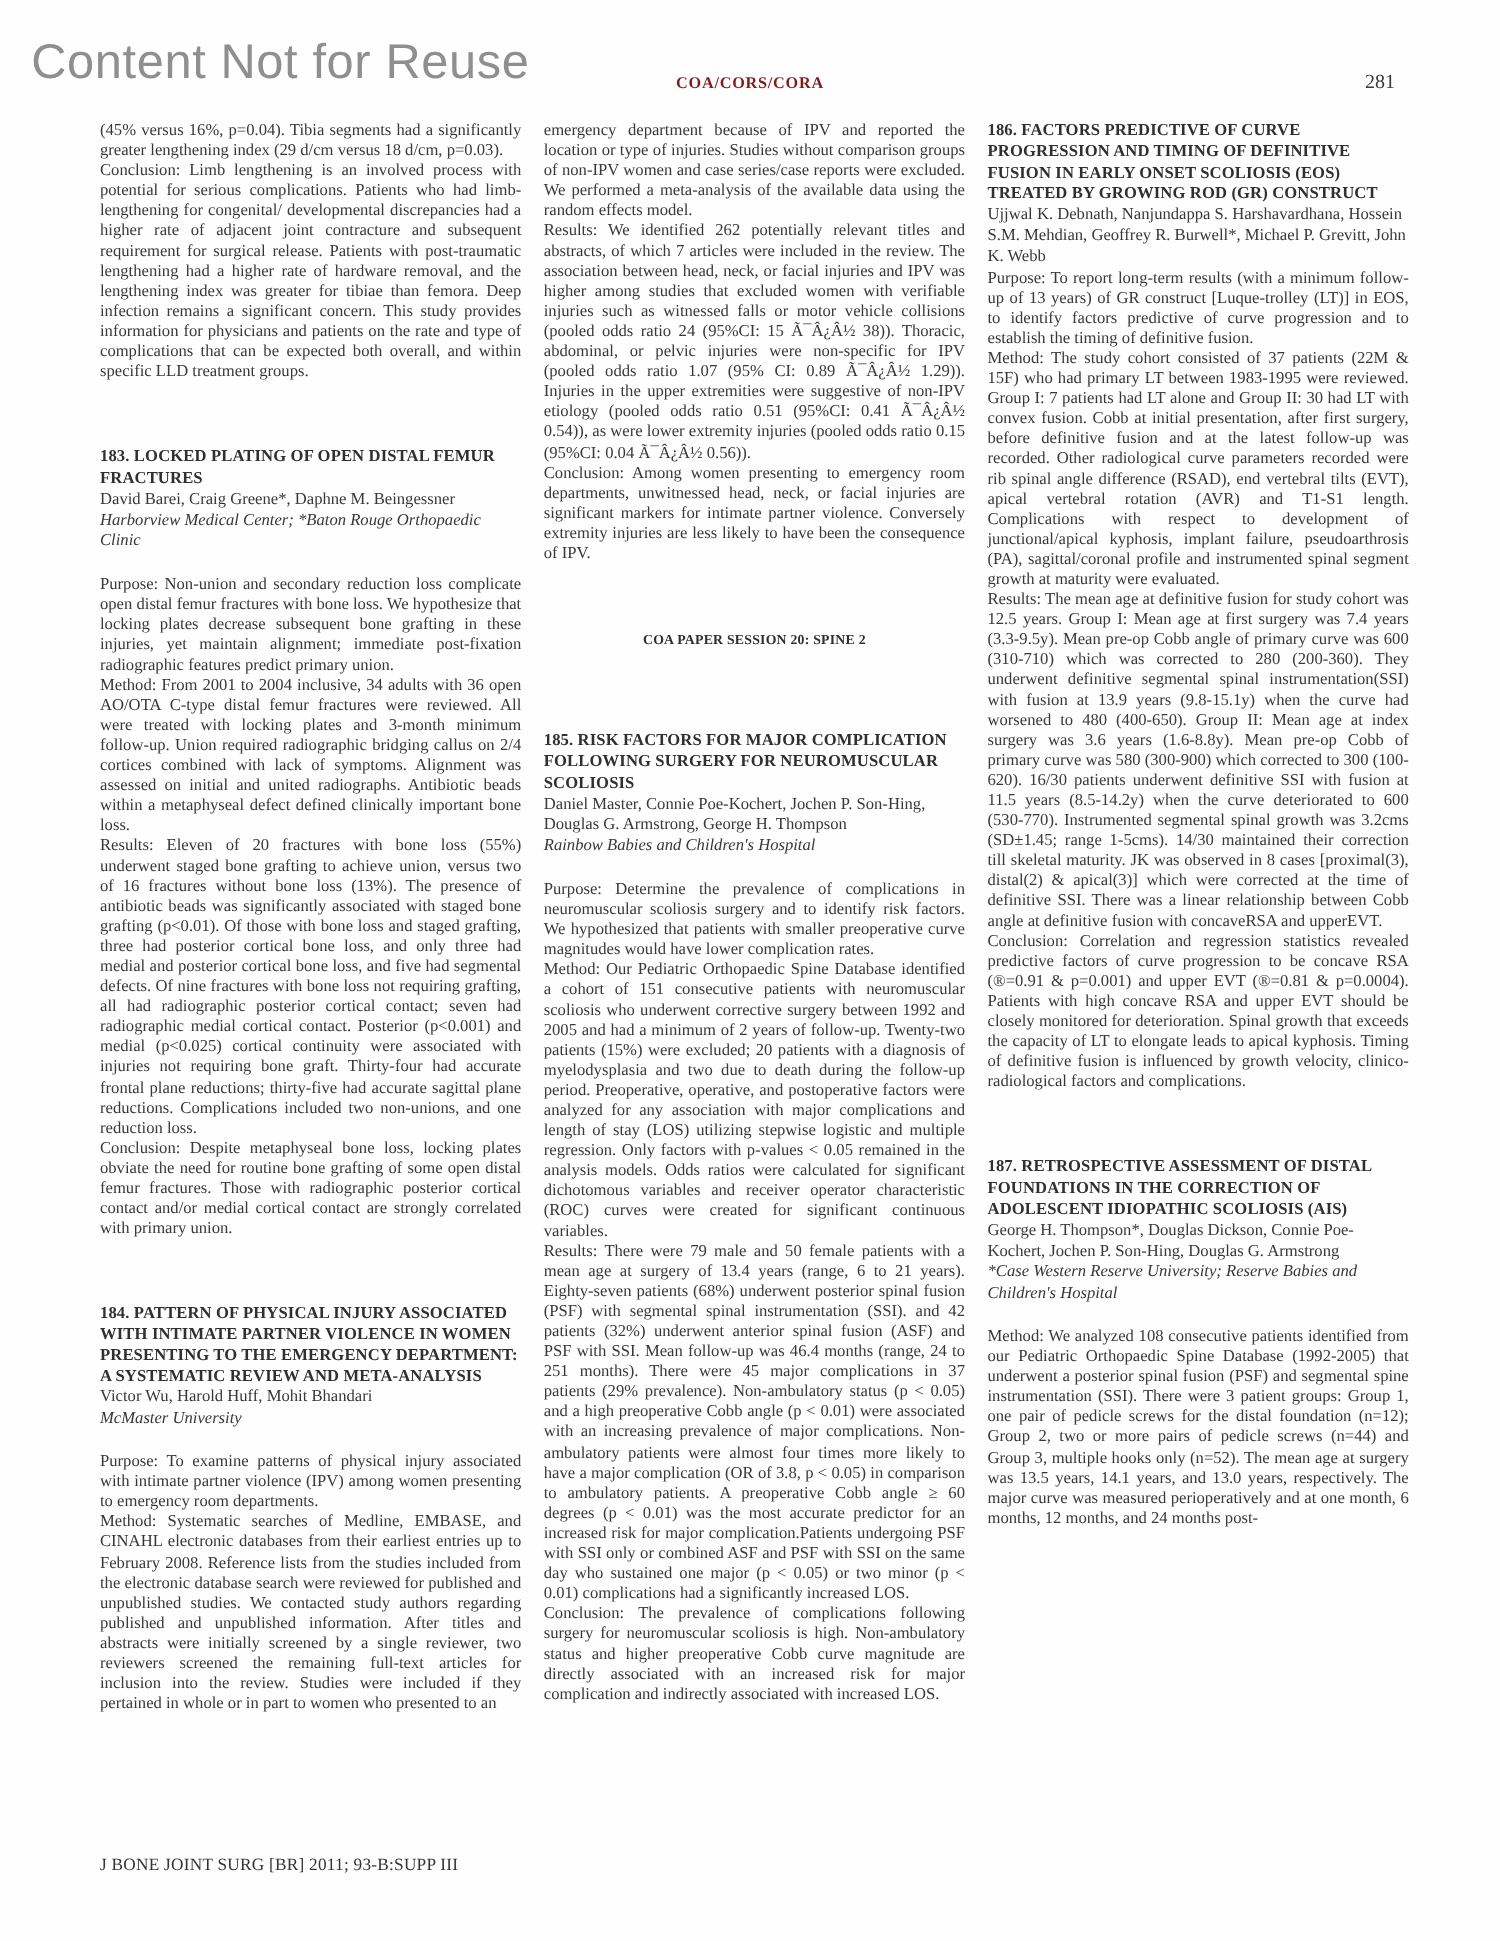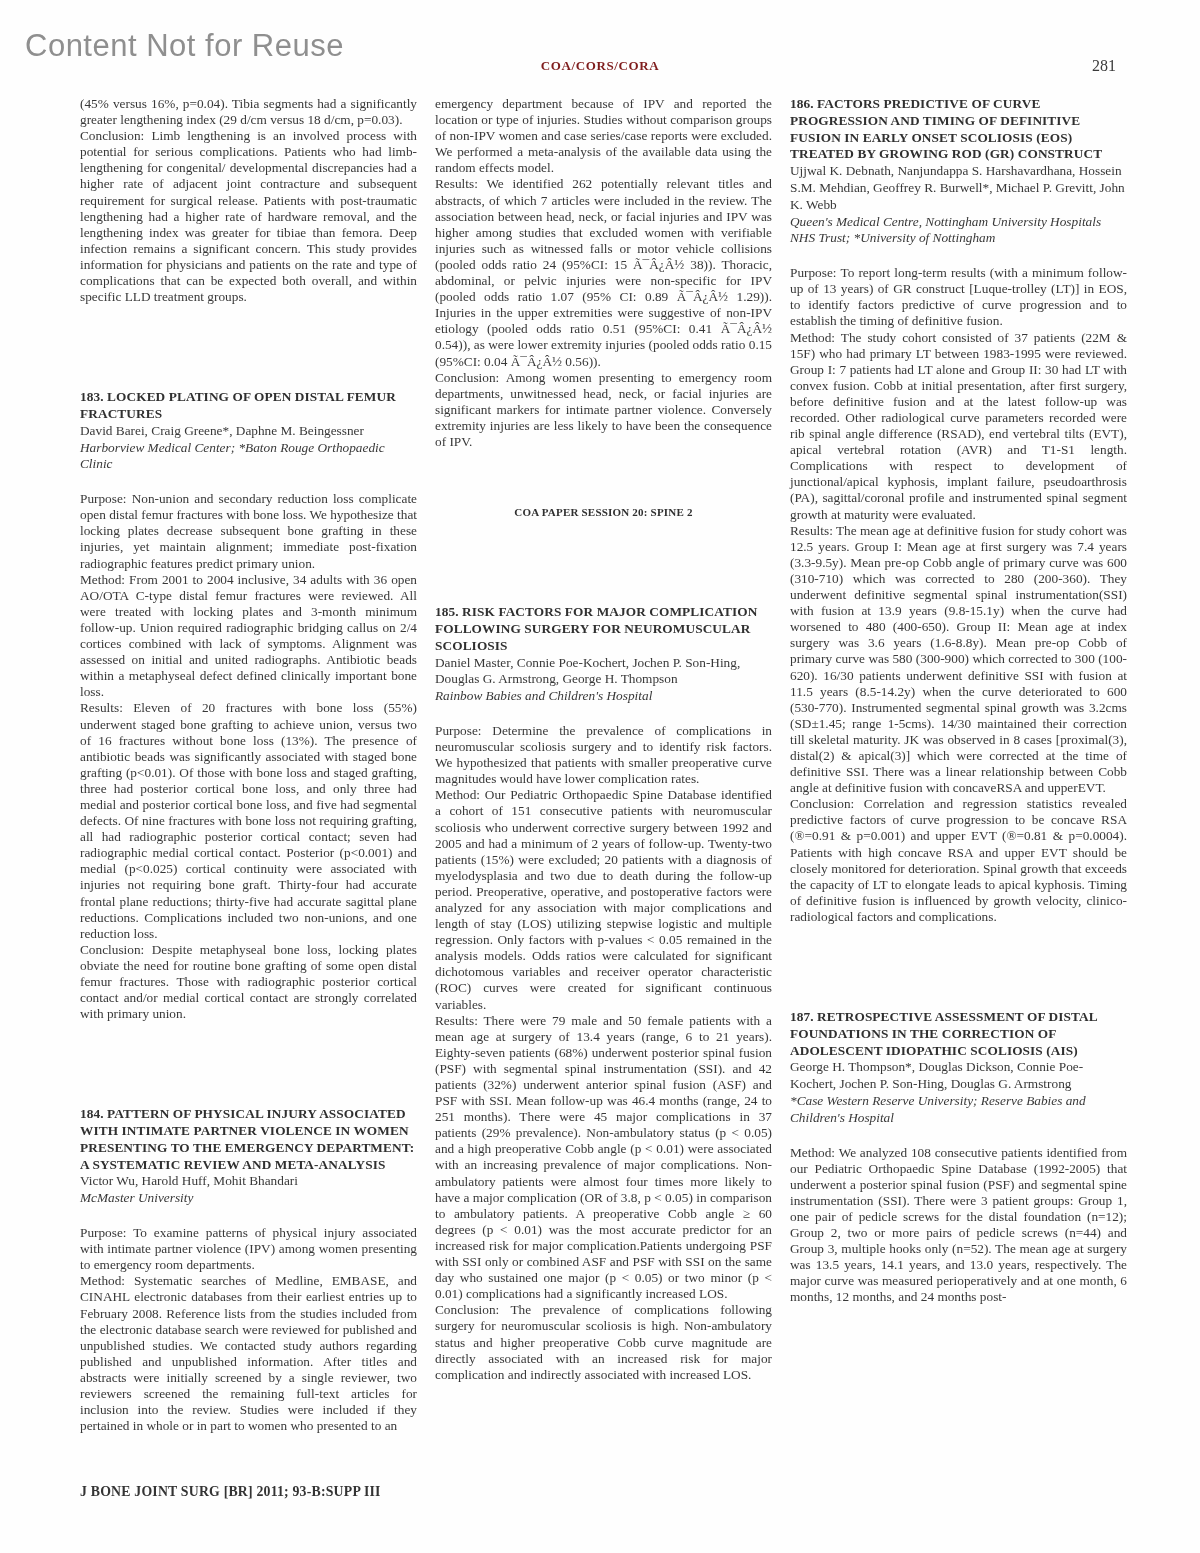--- a/index.html
+++ b/index.html
@@ -10,21 +10,21 @@
     background: #fefefe;
     font-family: "Liberation Serif", "DejaVu Serif", serif;
     color: #383838;
     overflow: hidden;
   }
   .watermark {
     position: absolute;
     top: 28px;
     left: 25px;
     font-family: "Liberation Sans", "DejaVu Sans", sans-serif;
-    font-size: 31px;
+    font-size: 39px;
     font-weight: 500;
     color: #8f8f8f;
     letter-spacing: 0.5px;
   }
   .running-head {
     position: absolute;
     top: 58px;
     left: 0;
     width: 100%;
     text-align: center;
@@ -53,21 +53,21 @@
     font-size: 13.3px;
     line-height: 16.1px;
     text-align: justify;
   }
   .block { margin: 0; }
   .block-para { text-align: justify; }
   .plabel { font-weight: normal; }
   .block-title {
     font-weight: bold;
     text-align: left;
-    margin-top: 84px;
+    margin-top: 52px;
     line-height: 16.8px;
     color: #303030;
     letter-spacing: 0.1px;
   }
   .block-authors {
     text-align: left;
     line-height: 16.8px;
   }
   .block-affiliation {
     font-style: italic;
@@ -82,21 +82,21 @@
     margin: 54px 0 64px 0;
     color: #303030;
     letter-spacing: 0.2px;
   }
   .column > .block:first-child { margin-top: 0; }
   .footer {
     position: absolute;
     top: 1484px;
     left: 80px;
     font-size: 13.8px;
-    font-weight: bold;
+    font-weight: normal;
     color: #343434;
     letter-spacing: 0.2px;
   }
 </style>
 </head>
 <body>
 
 <div class="page">
   <div class="watermark">Content Not for Reuse</div>
   <div class="running-head">COA/CORS/CORA</div>
@@ -127,21 +127,20 @@
         <div class="block block-authors">Daniel Master, Connie Poe-Kochert, Jochen P. Son-Hing, Douglas G. Armstrong, George H. Thompson</div>
         <div class="block block-affiliation">Rainbow Babies and Children's Hospital</div>
         <div class="block block-para"><span class="plabel">Purpose: </span>Determine the prevalence of complications in neuromuscular scoliosis surgery and to identify risk factors. We hypothesized that patients with smaller preoperative curve magnitudes would have lower complication rates.</div>
         <div class="block block-para"><span class="plabel">Method: </span>Our Pediatric Orthopaedic Spine Database identified a cohort of 151 consecutive patients with neuromuscular scoliosis who underwent corrective surgery between 1992 and 2005 and had a minimum of 2 years of follow-up. Twenty-two patients (15%) were excluded; 20 patients with a diagnosis of myelodysplasia and two due to death during the follow-up period. Preoperative, operative, and postoperative factors were analyzed for any association with major complications and length of stay (LOS) utilizing stepwise logistic and multiple regression. Only factors with p-values &lt; 0.05 remained in the analysis models. Odds ratios were calculated for significant dichotomous variables and receiver operator characteristic (ROC) curves were created for significant continuous variables.</div>
         <div class="block block-para"><span class="plabel">Results: </span>There were 79 male and 50 female patients with a mean age at surgery of 13.4 years (range, 6 to 21 years). Eighty-seven patients (68%) underwent posterior spinal fusion (PSF) with segmental spinal instrumentation (SSI). and 42 patients (32%) underwent anterior spinal fusion (ASF) and PSF with SSI. Mean follow-up was 46.4 months (range, 24 to 251 months). There were 45 major complications in 37 patients (29% prevalence). Non-ambulatory status (p &lt; 0.05) and a high preoperative Cobb angle (p &lt; 0.01) were associated with an increasing prevalence of major complications. Non-ambulatory patients were almost four times more likely to have a major complication (OR of 3.8, p &lt; 0.05) in comparison to ambulatory patients. A preoperative Cobb angle ≥ 60 degrees (p &lt; 0.01) was the most accurate predictor for an increased risk for major complication.Patients undergoing PSF with SSI only or combined ASF and PSF with SSI on the same day who sustained one major (p &lt; 0.05) or two minor (p &lt; 0.01) complications had a significantly increased LOS.</div>
         <div class="block block-para"><span class="plabel">Conclusion: </span>The prevalence of complications following surgery for neuromuscular scoliosis is high. Non-ambulatory status and higher preoperative Cobb curve magnitude are directly associated with an increased risk for major complication and indirectly associated with increased LOS.</div>
       </div>
     <div class="column">
         <div class="block block-title">186. FACTORS PREDICTIVE OF CURVE PROGRESSION AND TIMING OF DEFINITIVE FUSION IN EARLY ONSET SCOLIOSIS (EOS) TREATED BY GROWING ROD (GR) CONSTRUCT</div>
         <div class="block block-authors">Ujjwal K. Debnath, Nanjundappa S. Harshavardhana, Hossein S.M. Mehdian, Geoffrey R. Burwell*, Michael P. Grevitt, John K. Webb</div>
-        <div class="block block-affiliation">Queen's Medical Centre, Nottingham University Hospitals NHS Trust; *University of Nottingham</div>
         <div class="block block-para"><span class="plabel">Purpose: </span>To report long-term results (with a minimum follow-up of 13 years) of GR construct [Luque-trolley (LT)] in EOS, to identify factors predictive of curve progression and to establish the timing of definitive fusion.</div>
         <div class="block block-para"><span class="plabel">Method: </span>The study cohort consisted of 37 patients (22M &amp; 15F) who had primary LT between 1983-1995 were reviewed. Group I: 7 patients had LT alone and Group II: 30 had LT with convex fusion. Cobb at initial presentation, after first surgery, before definitive fusion and at the latest follow-up was recorded. Other radiological curve parameters recorded were rib spinal angle difference (RSAD), end vertebral tilts (EVT), apical vertebral rotation (AVR) and T1-S1 length. Complications with respect to development of junctional/apical kyphosis, implant failure, pseudoarthrosis (PA), sagittal/coronal profile and instrumented spinal segment growth at maturity were evaluated.</div>
         <div class="block block-para"><span class="plabel">Results: </span>The mean age at definitive fusion for study cohort was 12.5 years. Group I: Mean age at first surgery was 7.4 years (3.3-9.5y). Mean pre-op Cobb angle of primary curve was 600 (310-710) which was corrected to 280 (200-360). They underwent definitive segmental spinal instrumentation(SSI) with fusion at 13.9 years (9.8-15.1y) when the curve had worsened to 480 (400-650). Group II: Mean age at index surgery was 3.6 years (1.6-8.8y). Mean pre-op Cobb of primary curve was 580 (300-900) which corrected to 300 (100-620). 16/30 patients underwent definitive SSI with fusion at 11.5 years (8.5-14.2y) when the curve deteriorated to 600 (530-770). Instrumented segmental spinal growth was 3.2cms (SD±1.45; range 1-5cms). 14/30 maintained their correction till skeletal maturity. JK was observed in 8 cases [proximal(3), distal(2) &amp; apical(3)] which were corrected at the time of definitive SSI. There was a linear relationship between Cobb angle at definitive fusion with concaveRSA and upperEVT.</div>
         <div class="block block-para"><span class="plabel">Conclusion: </span>Correlation and regression statistics revealed predictive factors of curve progression to be concave RSA (®=0.91 &amp; p=0.001) and upper EVT (®=0.81 &amp; p=0.0004). Patients with high concave RSA and upper EVT should be closely monitored for deterioration. Spinal growth that exceeds the capacity of LT to elongate leads to apical kyphosis. Timing of definitive fusion is influenced by growth velocity, clinico-radiological factors and complications.</div>
         <div class="block block-title">187. RETROSPECTIVE ASSESSMENT OF DISTAL FOUNDATIONS IN THE CORRECTION OF ADOLESCENT IDIOPATHIC SCOLIOSIS (AIS)</div>
         <div class="block block-authors">George H. Thompson*, Douglas Dickson, Connie Poe-Kochert, Jochen P. Son-Hing, Douglas G. Armstrong</div>
         <div class="block block-affiliation">*Case Western Reserve University; Reserve Babies and Children's Hospital</div>
         <div class="block block-para"><span class="plabel">Method: </span>We analyzed 108 consecutive patients identified from our Pediatric Orthopaedic Spine Database (1992-2005) that underwent a posterior spinal fusion (PSF) and segmental spine instrumentation (SSI). There were 3 patient groups: Group 1, one pair of pedicle screws for the distal foundation (n=12); Group 2, two or more pairs of pedicle screws (n=44) and Group 3, multiple hooks only (n=52). The mean age at surgery was 13.5 years, 14.1 years, and 13.0 years, respectively. The major curve was measured perioperatively and at one month, 6 months, 12 months, and 24 months post-</div>
       </div>
   </div>

